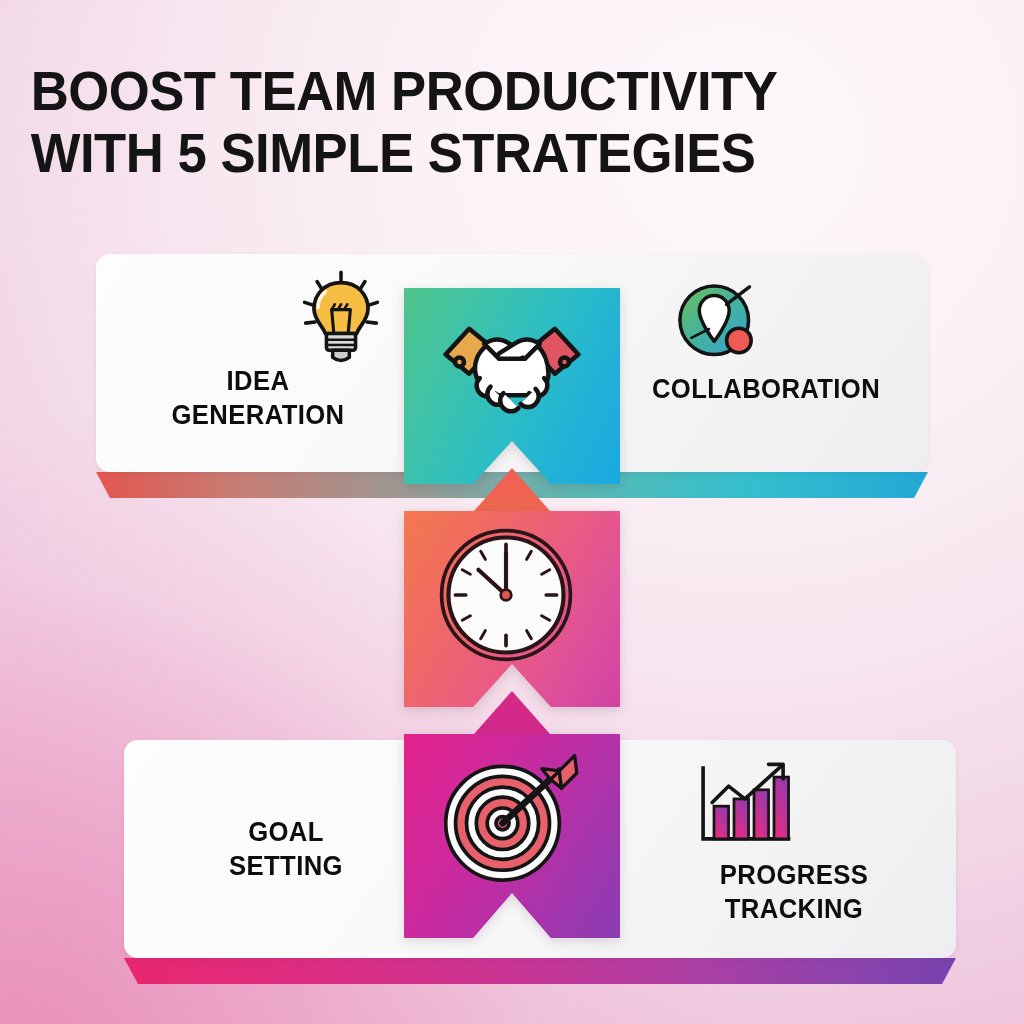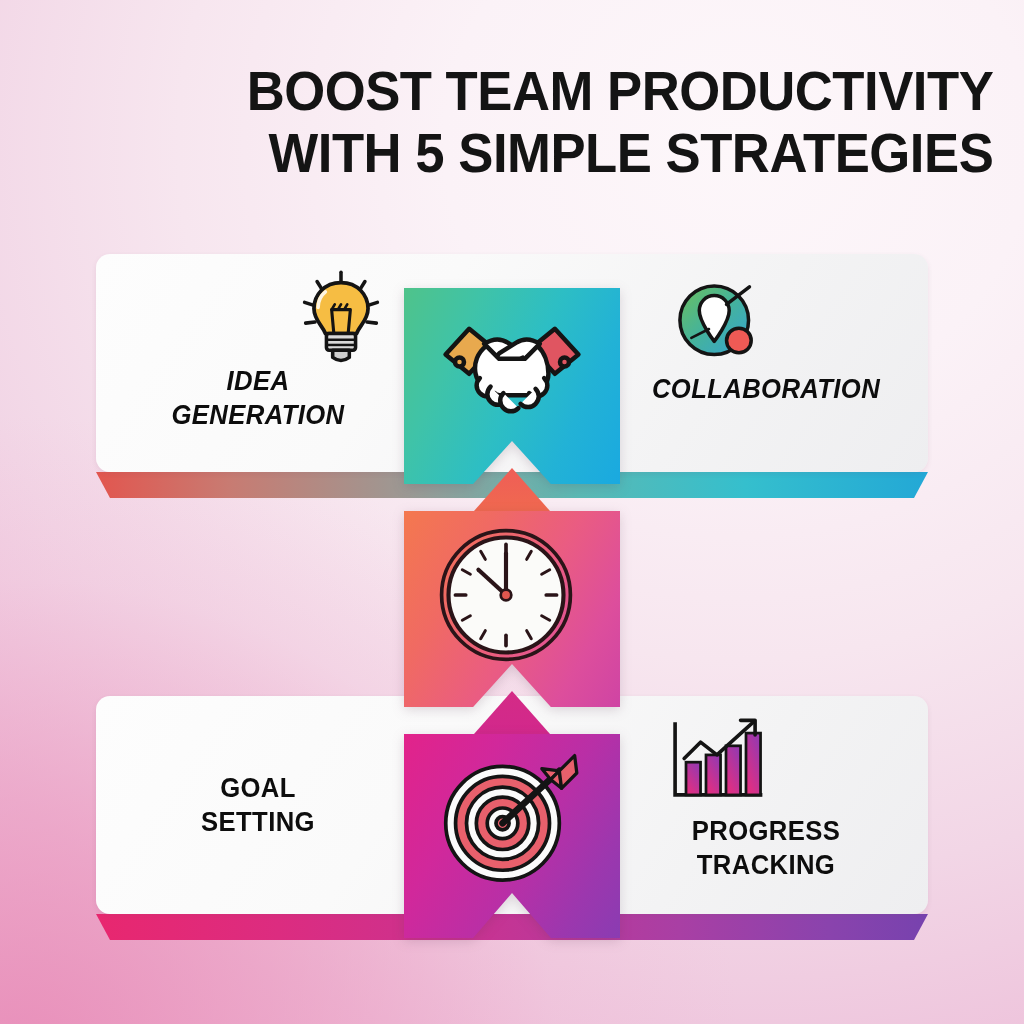--- a/index.html
+++ b/index.html
@@ -35,21 +35,21 @@
         rgba(255,255,255,0) 78%);
     pointer-events: none;
   }
 
   
   .title-block {
     position: absolute;
     top: 60px;
     left: 0;
     width: 1024px;
-    text-align: right;
+    text-align: left;
     z-index: 5;
   }
   .title-line {
     display: block;
     color: #141414;
     font-family: "Liberation Sans Narrow", "Liberation Sans", sans-serif;
     font-weight: bold;
     font-size: 56px;
     line-height: 62px;
     letter-spacing: -0.5px;
@@ -58,23 +58,23 @@
   }
 
   
   .row {
     position: absolute;
     left: 96px;
     width: 832px;
     height: 218px;
     z-index: 2;
   }
-  #row-1 { top: 254px; font-style: italic; }
+  #row-1 { top: 254px; }
   #row-2 { top: 486px; }
-  #row-3 { top: 696px; }
+  #row-3 { top: 740px; margin-left: 28px; }
 
   .card {
     position: absolute;
     left: 0;
     top: 0;
     width: 832px;
     height: 218px;
     border-radius: 14px;
     background: linear-gradient(125deg,
         #fdfdfd 0%, #fafafa 38%, #f3f3f4 72%, #eeeef0 100%);

